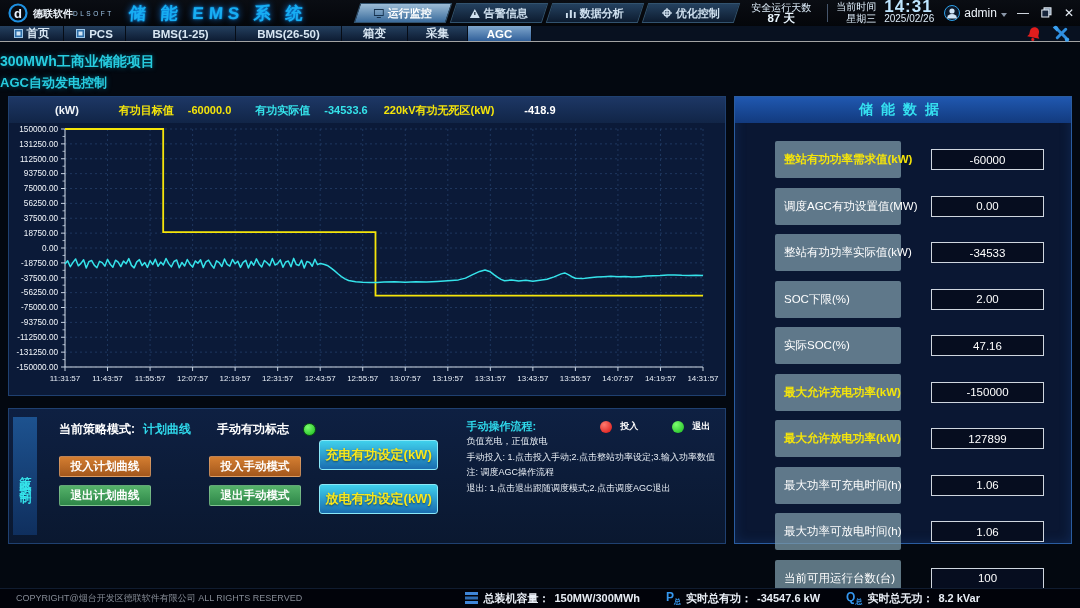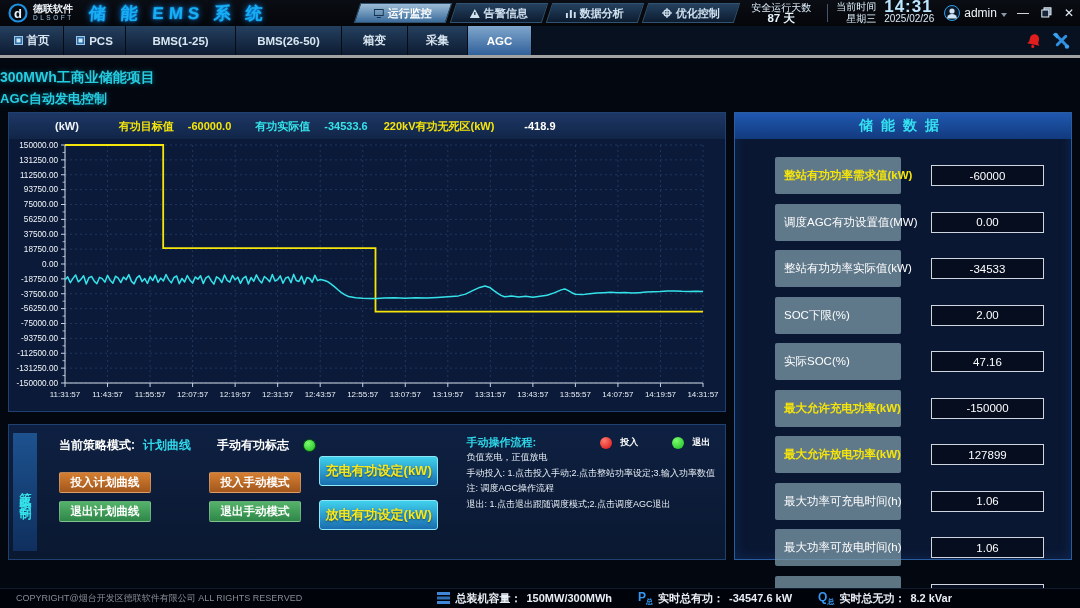--- a/index.html
+++ b/index.html
@@ -4,21 +4,21 @@
 <style>
   * { margin:0; padding:0; box-sizing:border-box; }
   html,body { background:#000; }
   body { font-family:"Liberation Sans","DejaVu Sans",sans-serif; }
   .app { position:relative; width:1080px; height:608px; background:#030810; overflow:hidden; display:flex; flex-direction:column; }
 
   
   .topbar { height:26px; background:linear-gradient(180deg,#0a0d13,#04060a); display:flex; align-items:center; padding:0 6px 0 8px; flex:0 0 auto; }
   .logo-area { display:flex; align-items:center; gap:5px; }
   .logo-mark { width:20px; height:20px; }
-  .logo-lines { display:flex; flex-direction:column; line-height:9px; }
+  .logo-lines { display:flex; flex-direction:row; line-height:9px; }
   .company { color:#eef4fa; font-size:10px; font-weight:bold; }
   .company-en { color:#9fc6e8; font-size:6.5px; letter-spacing:2.5px; }
   .product { margin-left:10px; color:#18aef2; font-size:17px; font-weight:bold; letter-spacing:5px; text-shadow:0 0 7px rgba(20,140,255,.95), 0 0 2px #0af; transform:skewX(-4deg); }
   .top-menus { display:flex; margin-left:auto; margin-right:10px; height:20px; }
   .menu { position:relative; display:flex; align-items:center; gap:4px; padding:0 16px; margin-right:4px; color:#cfe0ef; font-size:11px; font-weight:bold; background:linear-gradient(180deg,#24415f,#0d1c30); transform:skewX(-18deg); border:1px solid #32536f; cursor:pointer; }
   .menu > * { transform:skewX(18deg); }
   .menu.active { background:linear-gradient(180deg,#9cbcd6,#3b6c9c); color:#fff; }
   .safe-days { text-align:center; line-height:11px; color:#dcebf8; font-size:10px; margin-right:8px; }
   .safe-days b { font-size:11.5px; color:#eaf6ff; }
   .vdiv { width:1px; height:18px; background:#46566c; margin:0 8px; }
@@ -26,21 +26,21 @@
   .clock .lab { color:#dcebf8; font-size:10px; text-align:right; }
   .clock .time { color:#bfe6ff; font-size:17px; font-weight:bold; letter-spacing:1px; }
   .clock .date { color:#dcebf8; font-size:10px; }
   .user { display:flex; align-items:center; gap:4px; margin-right:10px; cursor:pointer; }
   .user-name { color:#eef4fa; font-size:12px; }
   .caret { width:0; height:0; border-left:3px solid transparent; border-right:3px solid transparent; border-top:4px solid #8a97a8; margin-top:4px; }
   .win { display:flex; align-items:center; gap:12px; color:#e6edf5; font-size:12px; }
   .win span { cursor:pointer; line-height:12px; }
 
   
-  .tabbar { height:32px; background:#081120; display:flex; align-items:stretch; border-bottom:3px solid #a3a3a3; flex:0 0 auto; }
+  .tabbar { height:16px; background:#081120; display:flex; align-items:stretch; border-bottom:1px solid #a3a3a3; flex:0 0 auto; }
   .tab { display:flex; align-items:center; justify-content:center; gap:4px; font-size:11.5px; font-weight:bold; color:#d8e6f2; background:linear-gradient(180deg,#24405f,#0d1b32); border-right:1px solid #060c16; cursor:pointer; }
   .tab.active { background:linear-gradient(180deg,#7fa6cc,#31609a); color:#fff; }
   .tab-icons { margin-left:auto; display:flex; align-items:center; gap:10px; padding-right:10px; }
   .tab-icons svg { cursor:pointer; }
 
   
   .titles { height:54px; text-align:left; padding-top:8px; flex:0 0 auto; }
   .titles div { color:#27ccdf; font-weight:bold; text-shadow:0 0 5px rgba(0,180,220,.5); }
   .t1 { font-size:14px; line-height:22px; }
   .t2 { font-size:13px; line-height:22px; }
@@ -89,21 +89,21 @@
   .dp-header { height:26px; background:linear-gradient(180deg,#2058b0,#123a7e); display:flex; align-items:center; justify-content:center; color:#35e0f0; font-size:14px; font-weight:bold; letter-spacing:8px; }
   .dp-rows { padding:18px 0 0 40px; display:flex; flex-direction:column; gap:9.5px; }
   .drow { display:flex; align-items:center; }
   .dlabel { width:126px; height:37px; background:rgba(124,153,168,.75); border-radius:2px; color:#fff; font-size:11.5px; display:flex; align-items:center; padding-left:9px; white-space:nowrap; }
   .dlabel.yellow { color:#f5e50a; font-weight:bold; }
   .dvalue { width:113px; height:21px; margin-left:30px; background:#060d1f; border:1px solid #cfd6df; color:#fff; font-size:11.5px; display:flex; align-items:center; justify-content:center; }
 
   
   .footer { margin-top:auto; height:20px; background:#01030a; border-top:1px solid #101c30; display:flex; align-items:center; padding:0 16px; flex:0 0 auto; }
   .copyright { color:#858b95; font-size:9px; }
-  .foot-right { margin-left:auto; display:flex; align-items:center; gap:26px; margin-right:112px; }
+  .foot-right { margin-left:auto; display:flex; align-items:center; gap:26px; margin-right:84px; }
   .fitem { display:flex; align-items:center; gap:5px; color:#e8eef5; font-size:11px; font-weight:bold; white-space:nowrap; }
   .pq { color:#3598f0; font-weight:bold; font-size:12px; }
   .pq sub { font-size:7px; }
   .micon { display:inline-flex; }
 </style>
 </head>
 <body>
 
 <div class="app">
 

